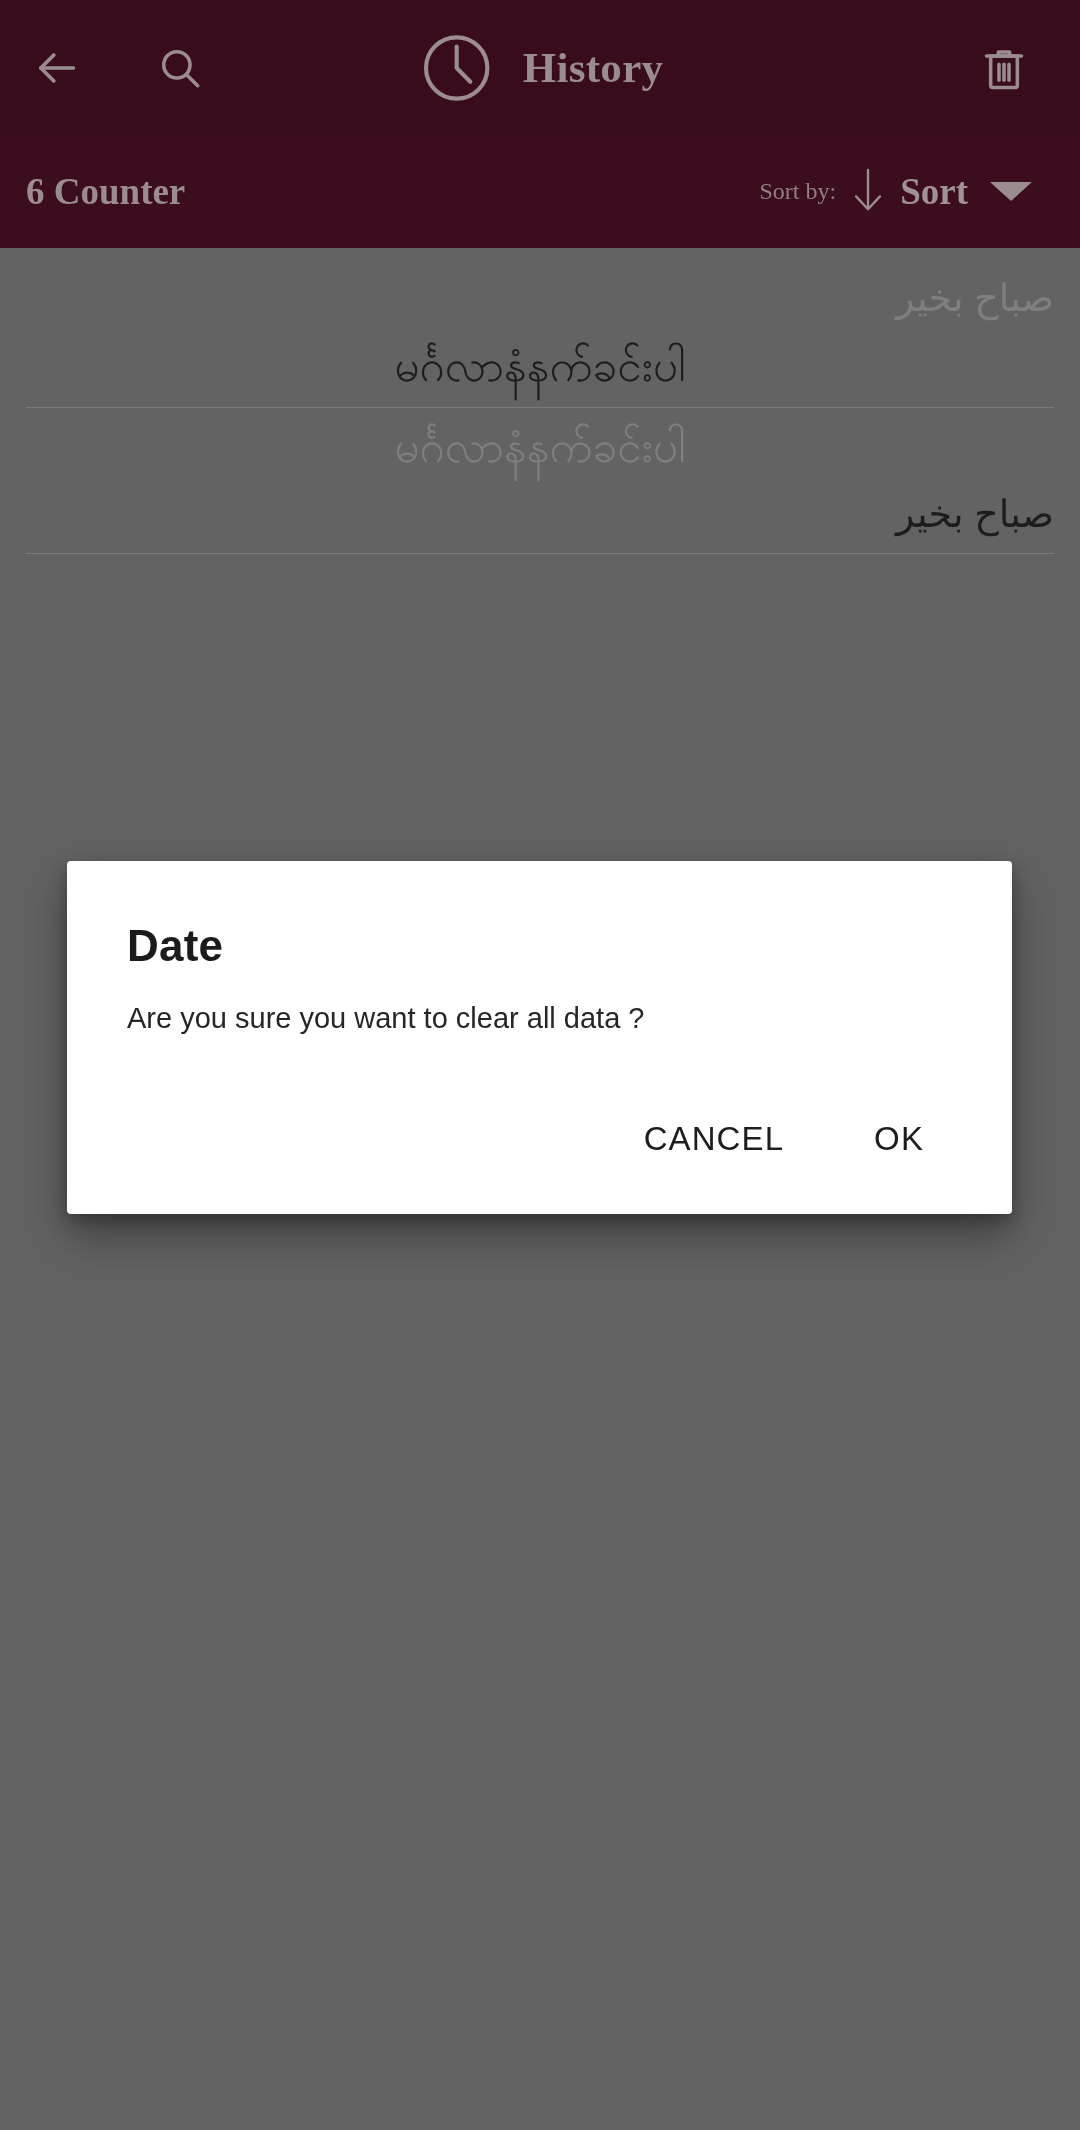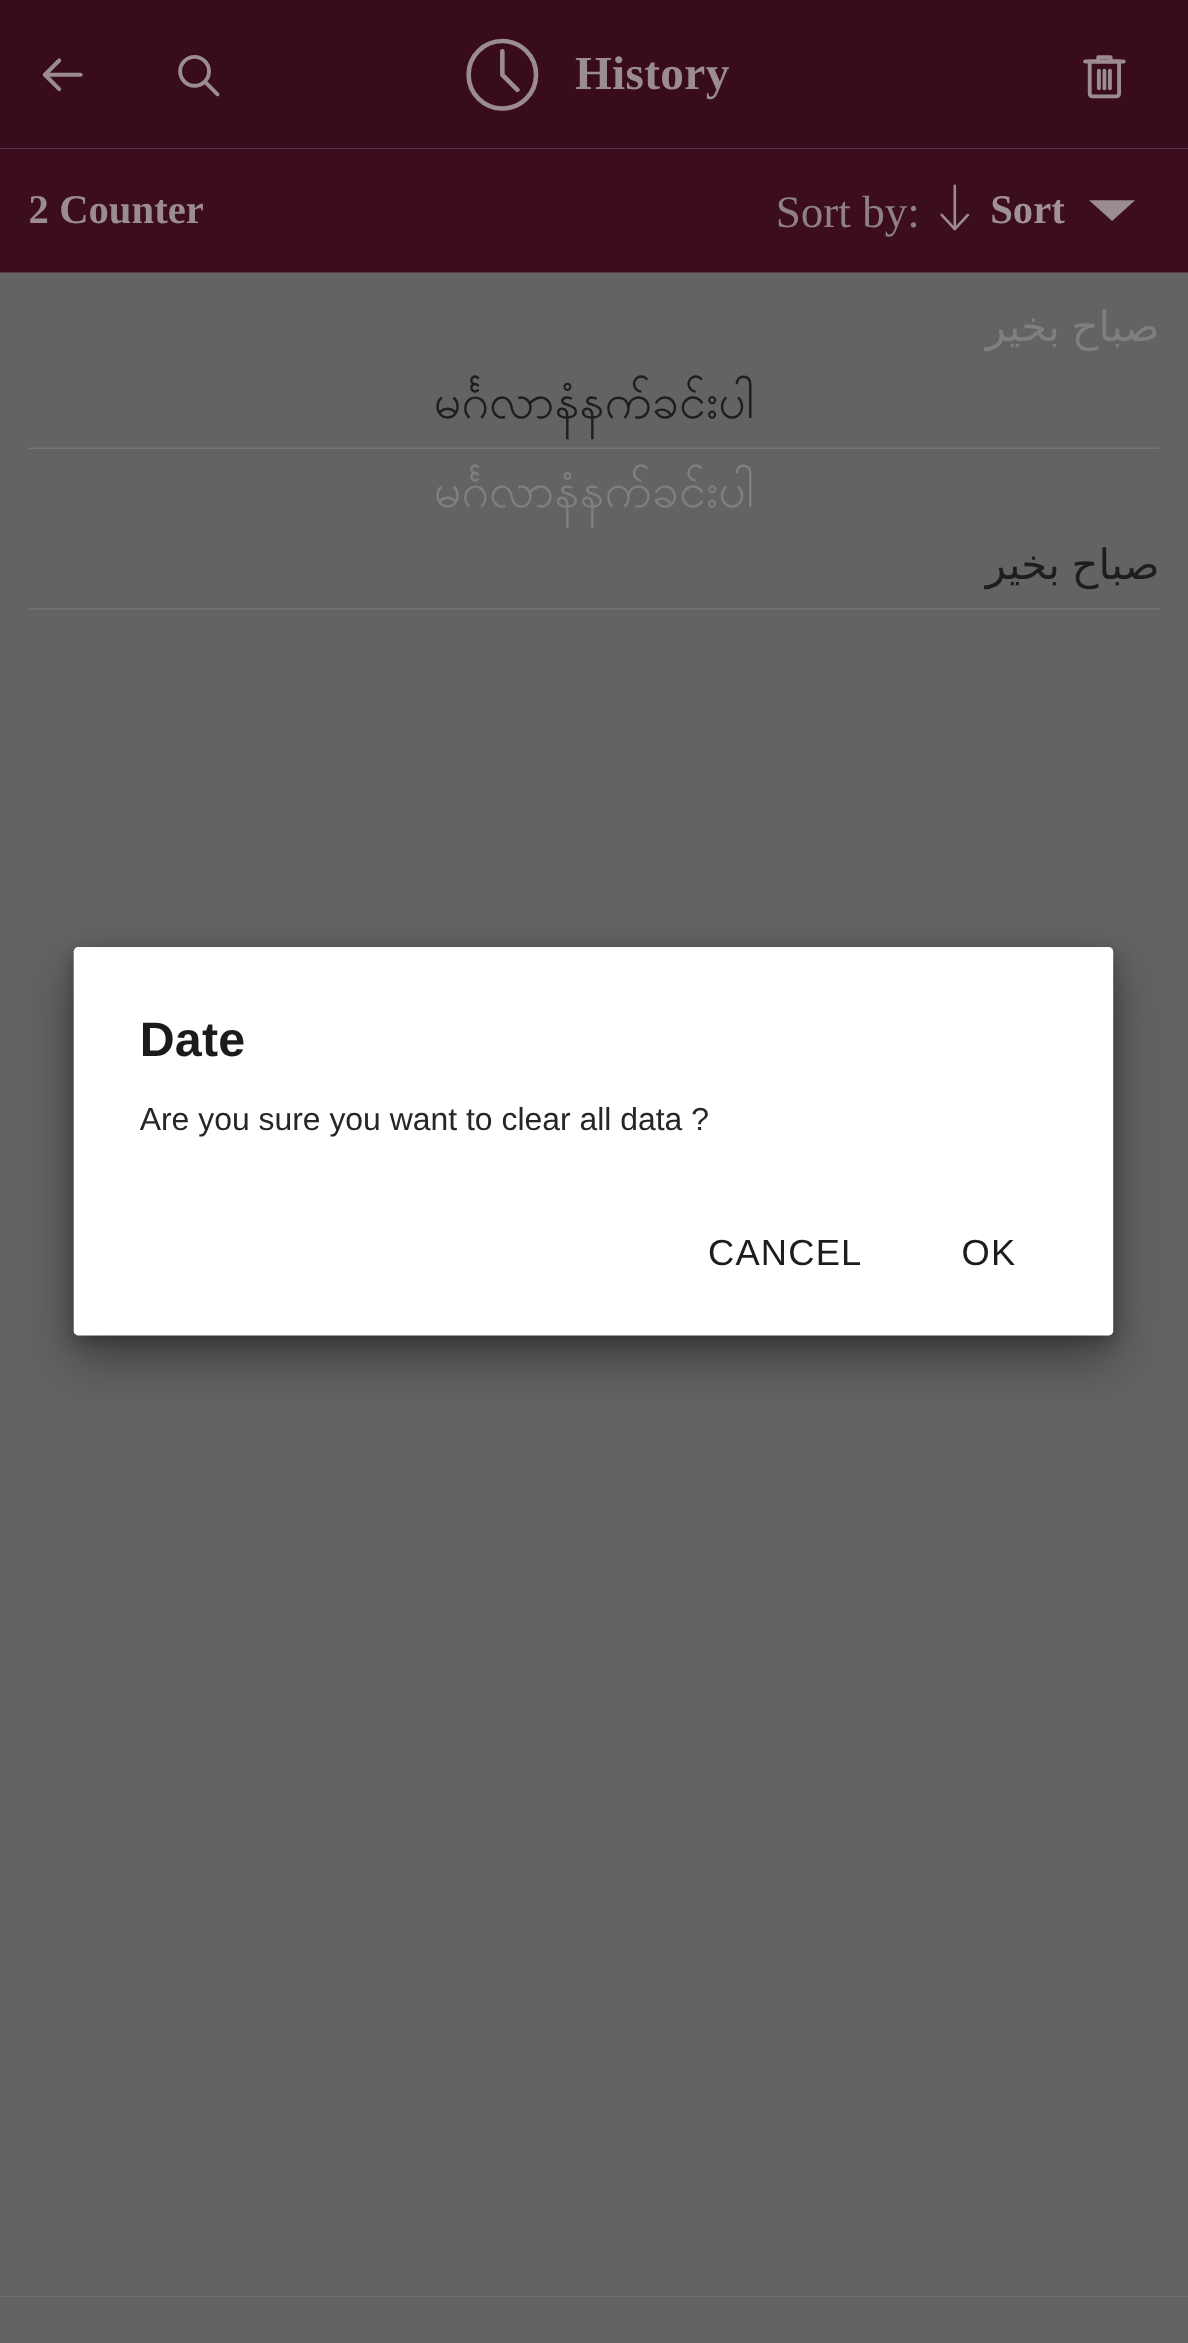--- a/index.html
+++ b/index.html
@@ -5,21 +5,21 @@
   * { margin:0; padding:0; box-sizing:border-box; }
   html, body {
     width:1080px; height:2130px;
     background:#636363;
     font-family:"Liberation Sans", sans-serif;
     overflow:hidden;
   }
   #root {
     position:relative;
     width:1080px; height:2088px;
-    background:#c4b5fd;
+    background:#0369a1;
   }
 
   
   .app-layer {
     position:absolute; inset:0;
     display:flex; flex-direction:column;
   }
 
   
   .toolbar {
@@ -71,21 +71,21 @@
     color:#9b8c90;
     white-space:nowrap;
   }
   .sort-spacer { flex:1 1 auto; }
   .sort-group {
     display:flex; align-items:center;
     gap:0;
   }
   .sort-by-label {
     font-family:"Liberation Serif", serif;
-    font-size:41px;
+    font-size:24px;
     color:#8f8085;
     white-space:nowrap;
   }
   .sort-arrow {
     width:64px; height:64px;
     display:flex; align-items:center; justify-content:center;
     flex:0 0 auto;
   }
   .sort-value {
     font-family:"Liberation Serif", serif;
@@ -235,21 +235,21 @@
             <path d="M5.6 6.2 h12.8 v14.1 a1.1 1.1 0 0 1 -1.1 1.1 H6.7 a1.1 1.1 0 0 1 -1.1 -1.1 z"></path>
             <line x1="9.6" y1="10.2" x2="9.6" y2="17.9"></line>
             <line x1="12" y1="10.2" x2="12" y2="17.9"></line>
             <line x1="14.4" y1="10.2" x2="14.4" y2="17.9"></line>
           </svg>
         </span>
       </div>
     </div>
 
     <div class="sortbar">
-      <span class="counter-label">2 Counter</span>
+      <span class="counter-label">6 Counter</span>
       <div class="sort-spacer"></div>
       <div class="sort-group">
         <span class="sort-by-label">Sort by:</span>
         <span class="sort-arrow">
           <span>
             <svg width="44" height="52" viewBox="0 0 24 28" fill="none" stroke="#9b8c90" stroke-width="1.3" stroke-linecap="round" stroke-linejoin="round">
               <line x1="12" y1="3" x2="12" y2="24"></line>
               <polyline points="5.5,17.5 12,24.5 18.5,17.5"></polyline>
             </svg>
           </span>

